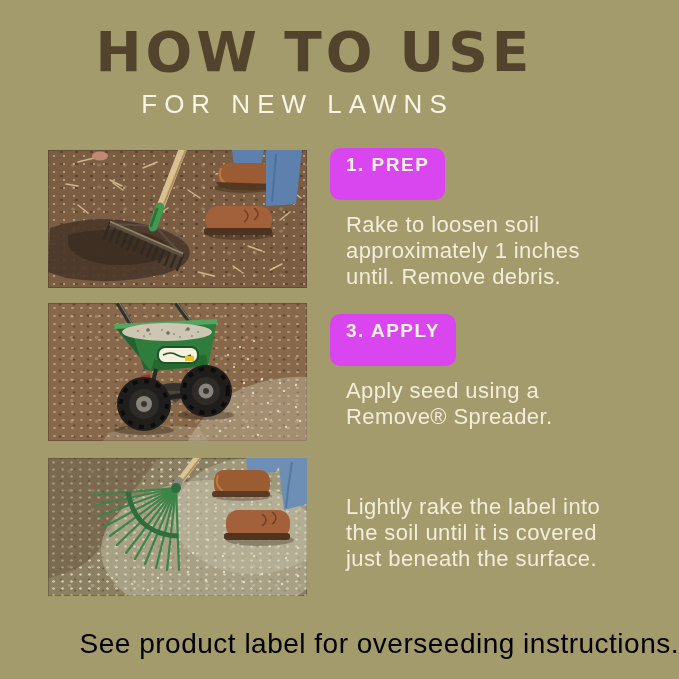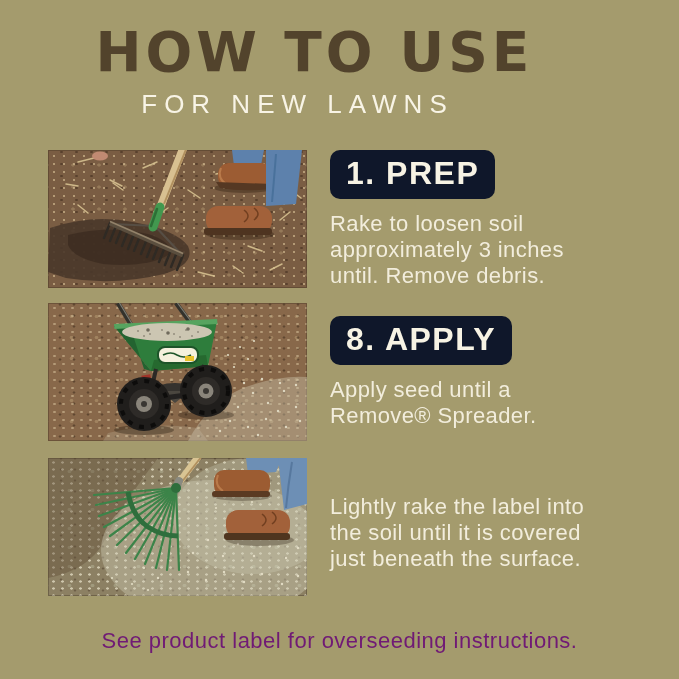--- a/index.html
+++ b/index.html
@@ -34,26 +34,26 @@
     background-position:2px 1px,5px 7px,11px 3px;}
   .soil-rake{background-color:#8c8063;
     background-image:
       radial-gradient(rgba(235,230,205,.7) 1.1px, transparent 1.8px),
       radial-gradient(rgba(70,55,38,.45) 1px, transparent 1.6px),
       radial-gradient(rgba(182,180,152,.5) 1.5px, transparent 2.4px);
     background-size:9px 7px,14px 11px,23px 19px;
     background-position:1px 1px,6px 6px,10px 4px;}
   .step-text{position:absolute;left:330px;top:0;width:335px;height:138px;
              display:flex;flex-direction:column;justify-content:center;align-items:flex-start;}
-  .badge{display:inline-block;background:#0f172a;color:#f7f3e4;
-         font-weight:700;font-size:32px;line-height:1;letter-spacing:1.5px;
-         padding:7px 16px 10px;border-radius:10px;}
-  .desc{margin:12px 0 0;font-size:22px;line-height:26px;color:#f2eddc;letter-spacing:.4px;}
-  .footer{position:absolute;top:628px;left:0;width:679px;text-align:center;
-          font-size:22px;color:#701a75;letter-spacing:.5px;}
+  .badge{display:inline-block;background:#d946ef;color:#f7f3e4;
+         font-weight:700;font-size:19px;line-height:1;letter-spacing:1.5px;
+         padding:7px 16px 26px;border-radius:10px;}
+  .desc{margin:12px 16px 0;font-size:22px;line-height:26px;color:#f2eddc;letter-spacing:.4px;}
+  .footer{position:absolute;top:628px;left:0;width:679px;text-align:right;
+          font-size:28px;color:#000000;letter-spacing:.5px;}
 </style>
 </head>
 <body>
 
 <div class="canvas">
 
   <h1 class="title">HOW TO USE</h1>
   <div class="subtitle">FOR NEW LAWNS</div>
 
   <section class="step" id="step1">
@@ -117,21 +117,21 @@
           <rect x="158" y="56" rx="12" width="66" height="27" fill="#a2613a"></rect>
           <path d="M196,60 q8,6 0,12 M206,58 q8,6 0,12" stroke="#713f20" stroke-width="1.5" fill="none"></path>
           <rect x="156" y="78" width="68" height="7" rx="3" fill="#4e3420"></rect>
         </g>
       </svg>
     </figure>
     <div class="step-text">
       <div class="badge">1. PREP</div>
       <p class="desc">
         <span>Rake to loosen soil</span><br>
-        <span>approximately 3 inches</span><br>
+        <span>approximately 1 inches</span><br>
         <span>until. Remove debris.</span>
       </p>
     </div>
   </section>
 
   <section class="step" id="step2">
     <figure class="photo soil-apply" aria-label="Green Scotts Turf Builder broadcast spreader full of seed on bare soil">
       <svg viewBox="0 0 259 138">
         <g>
           <path d="M140,138 Q160,100 195,85 Q230,72 259,74 L259,138 Z" fill="rgba(210,205,182,.38)"></path>
@@ -214,23 +214,23 @@
             <circle cx="96" cy="101" r="3" fill="#3a3733"></circle>
           <circle cx="158" cy="88" r="26" fill="#201e1c"></circle>
           <circle cx="158" cy="88" r="22" fill="none" stroke="#0d0c0b" stroke-width="4" stroke-dasharray="5 7"></circle>
           <circle cx="158" cy="88" r="14" fill="#2e2b28"></circle>
           <circle cx="158" cy="88" r="7.5" fill="#8a857b"></circle>
             <circle cx="158" cy="88" r="3" fill="#3a3733"></circle>
         </g>
       </svg>
     </figure>
     <div class="step-text">
-      <div class="badge">8. APPLY</div>
+      <div class="badge">3. APPLY</div>
       <p class="desc">
-        <span>Apply seed until a</span><br>
+        <span>Apply seed using a</span><br>
         <span>Remove® Spreader.</span>
       </p>
     </div>
   </section>
 
   <section class="step" id="step3">
     <figure class="photo soil-rake" aria-label="Person lightly raking spread seed into the soil with a green leaf rake">
       <svg viewBox="0 0 259 138">
         <g>
           <path d="M0,0 L110,0 Q75,45 55,85 Q40,112 0,120 Z" fill="rgba(96,74,52,.4)"></path>

